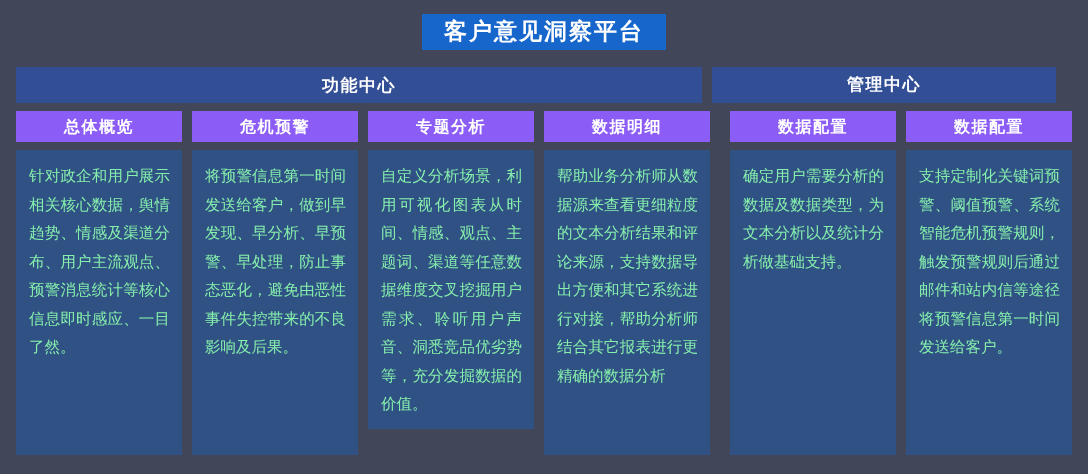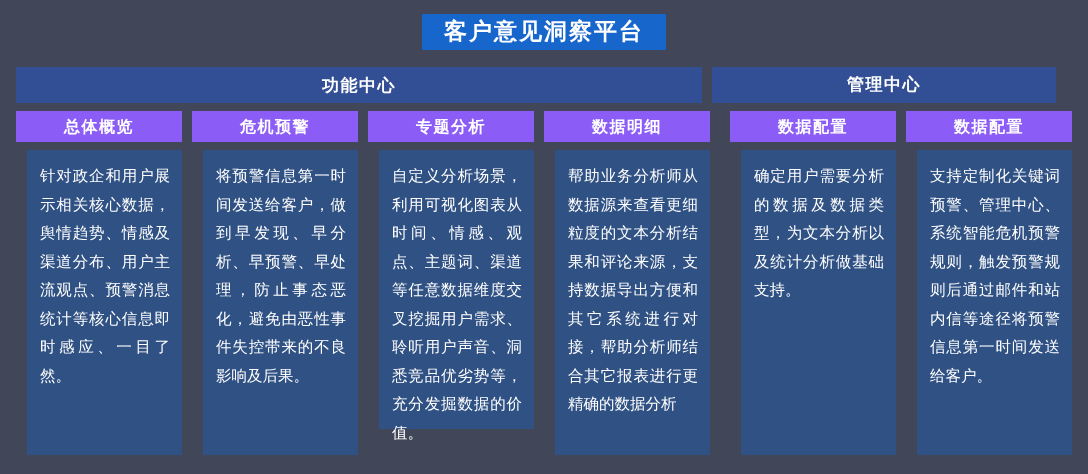--- a/index.html
+++ b/index.html
@@ -96,29 +96,28 @@
     letter-spacing: 1.5px;
     height: 31px;
     display: flex;
     align-items: center;
     justify-content: center;
     line-height: 1;
     box-sizing: border-box;
   }
   .col-body {
     background: #2f5184;
-    color: #ffffff;
+    color: #86efac;
     font-size: 15.5px;
     line-height: 28.5px;
     padding: 12px 12px 12px 13px;
     box-sizing: border-box;
     text-align: justify;
     text-justify: inter-ideograph;
     letter-spacing: 0px;
-    margin-left: 11px;
   }
   .col-body.h-tall  { height: 305px; }
   .col-body.h-short { height: 279px; }
 </style>
 </head>
 <body>
 
 <div id="page">
 
   <div class="title-row">
@@ -152,17 +151,17 @@
       <div class="col-body h-tall">帮助业务分析师从数据源来查看更细粒度的文本分析结果和评论来源，支持数据导出方便和其它系统进行对接，帮助分析师结合其它报表进行更精确的数据分析</div>
     </div>
 
     <div class="col">
       <div class="col-head">数据配置</div>
       <div class="col-body h-tall">确定用户需要分析的数据及数据类型，为文本分析以及统计分析做基础支持。</div>
     </div>
 
     <div class="col">
       <div class="col-head">数据配置</div>
-      <div class="col-body h-tall">支持定制化关键词预警、管理中心、系统智能危机预警规则，触发预警规则后通过邮件和站内信等途径将预警信息第一时间发送给客户。</div>
+      <div class="col-body h-tall">支持定制化关键词预警、阈值预警、系统智能危机预警规则，触发预警规则后通过邮件和站内信等途径将预警信息第一时间发送给客户。</div>
     </div>
 
   </div>
 </div>
 
 </body></html>

